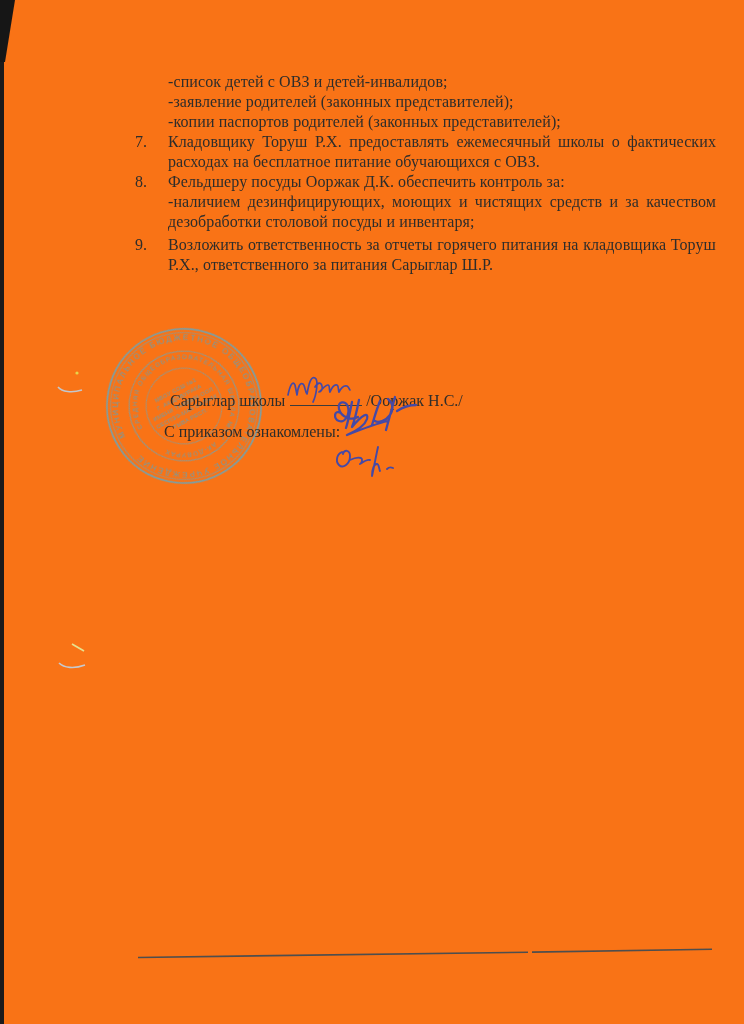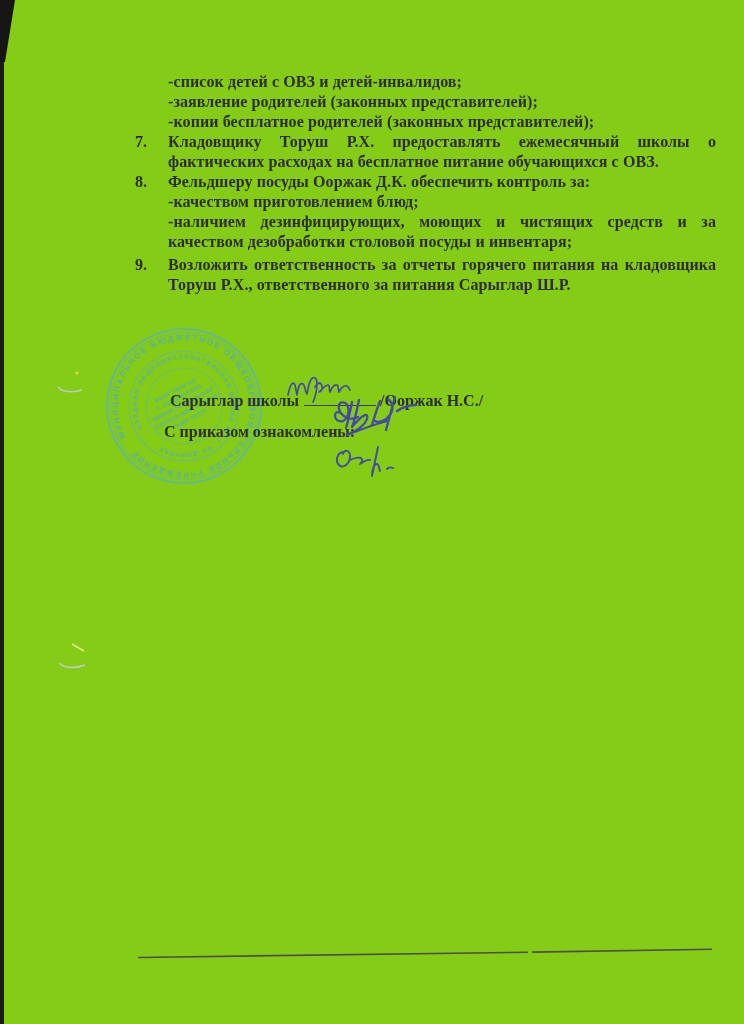--- a/index.html
+++ b/index.html
@@ -1,21 +1,20 @@
 <!DOCTYPE html>
 <html><head>
 <meta charset="utf-8">
 <style>
   html,body{margin:0;padding:0;background:#d9d9d9;}
   .page{
     position:relative;width:744px;height:1024px;margin:0 auto;
-    background:#84cc16;overflow:hidden;
+    background:#f97316;overflow:hidden;
     font-family:"Liberation Serif","DejaVu Serif",serif;
     color:#2e2d2b;
-    font-weight:bold;
   }
   
   .edge-strip{position:absolute;left:0;top:0;width:4px;height:1024px;background:#1b1b1b;}
   .edge-wedge{position:absolute;left:0;top:0;width:16px;height:62px;background:#161616;
     clip-path:polygon(0 0,15px 0,5px 62px,0 62px);}
   
   .content{
     position:absolute;left:135px;top:72px;width:581px;
     font-size:16px;line-height:20px;letter-spacing:.1px;
   }
@@ -47,32 +46,31 @@
 <body>
 
 <div class="page">
 
   <div class="edge-strip"></div>
   <div class="edge-wedge"></div>
 
   <div class="content">
     <div class="subline">-список детей с ОВЗ и детей-инвалидов;</div>
     <div class="subline">-заявление родителей (законных представителей);</div>
-    <div class="subline">-копии бесплатное родителей (законных представителей);</div>
+    <div class="subline">-копии паспортов родителей (законных представителей);</div>
 
     <div class="oitem">
       <span class="num">7.</span>
       <div class="body">Кладовщику Торуш Р.Х. предоставлять ежемесячный школы о фактических расходах на бесплатное питание обучающихся с ОВЗ.</div>
     </div>
 
     <div class="oitem">
       <span class="num">8.</span>
       <div class="body">Фельдшеру посуды Ооржак Д.К. обеспечить контроль за:</div>
     </div>
-    <div class="subline">-качеством приготовлением блюд;</div>
     <div class="subline">-наличием дезинфицирующих, моющих и чистящих средств и за качеством дезобработки столовой посуды и инвентаря;</div>
 
     <div class="oitem gap">
       <span class="num">9.</span>
       <div class="body">Возложить ответственность за отчеты горячего питания на кладовщика Торуш Р.Х., ответственного за питания Сарыглар Ш.Р.</div>
     </div>
   </div>
 
   <svg class="stamp" viewBox="0 0 160 160">
     <defs>

